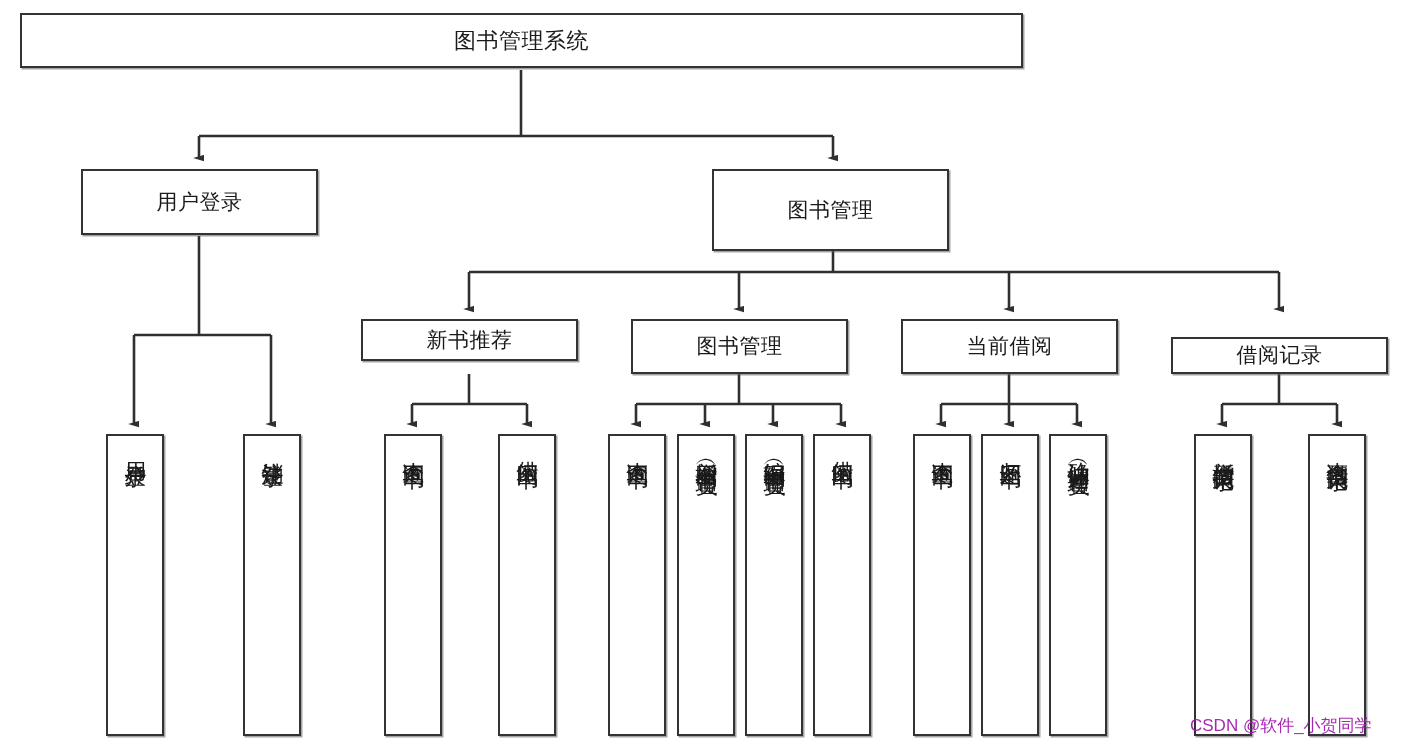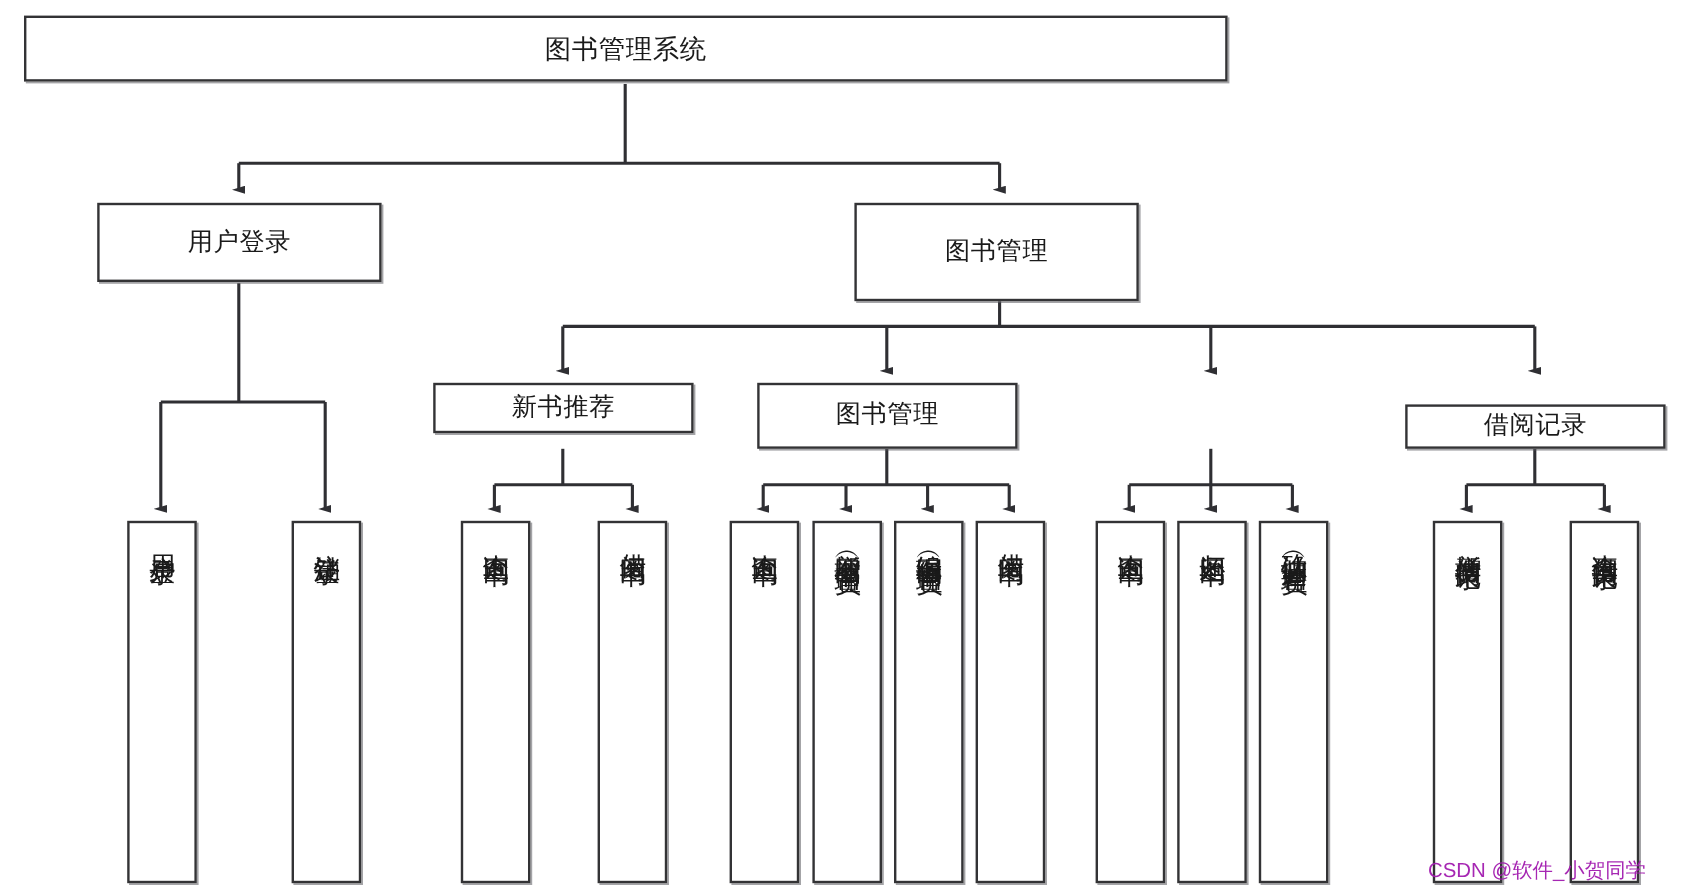--- a/index.html
+++ b/index.html
@@ -139,20 +139,23 @@
   <div class="node-box horizontal" style="left:712px; top:169px; width:237px; height:82px;">
     <span class="node-label">图书管理</span>
   </div>
 
   <div class="node-box horizontal" style="left:361px; top:319px; width:217px; height:42px;">
     <span class="node-label">新书推荐</span>
   </div>
   <div class="node-box horizontal" style="left:631px; top:319px; width:217px; height:55px;">
     <span class="node-label">图书管理</span>
   </div>
+  <div class="node-box horizontal" style="left:901px; top:319px; width:217px; height:55px;">
+    <span class="node-label">当前借阅</span>
+  </div>
   <div class="node-box horizontal" style="left:1171px; top:337px; width:217px; height:37px;">
     <span class="node-label">借阅记录</span>
   </div>
 
   <div class="node-box vertical" style="left:106px; top:434px; width:58px; height:302px;">
     <span class="node-label">用户登录</span>
   </div>
   <div class="node-box vertical" style="left:243px; top:434px; width:58px; height:302px;">
     <span class="node-label">注销登录</span>
   </div>

